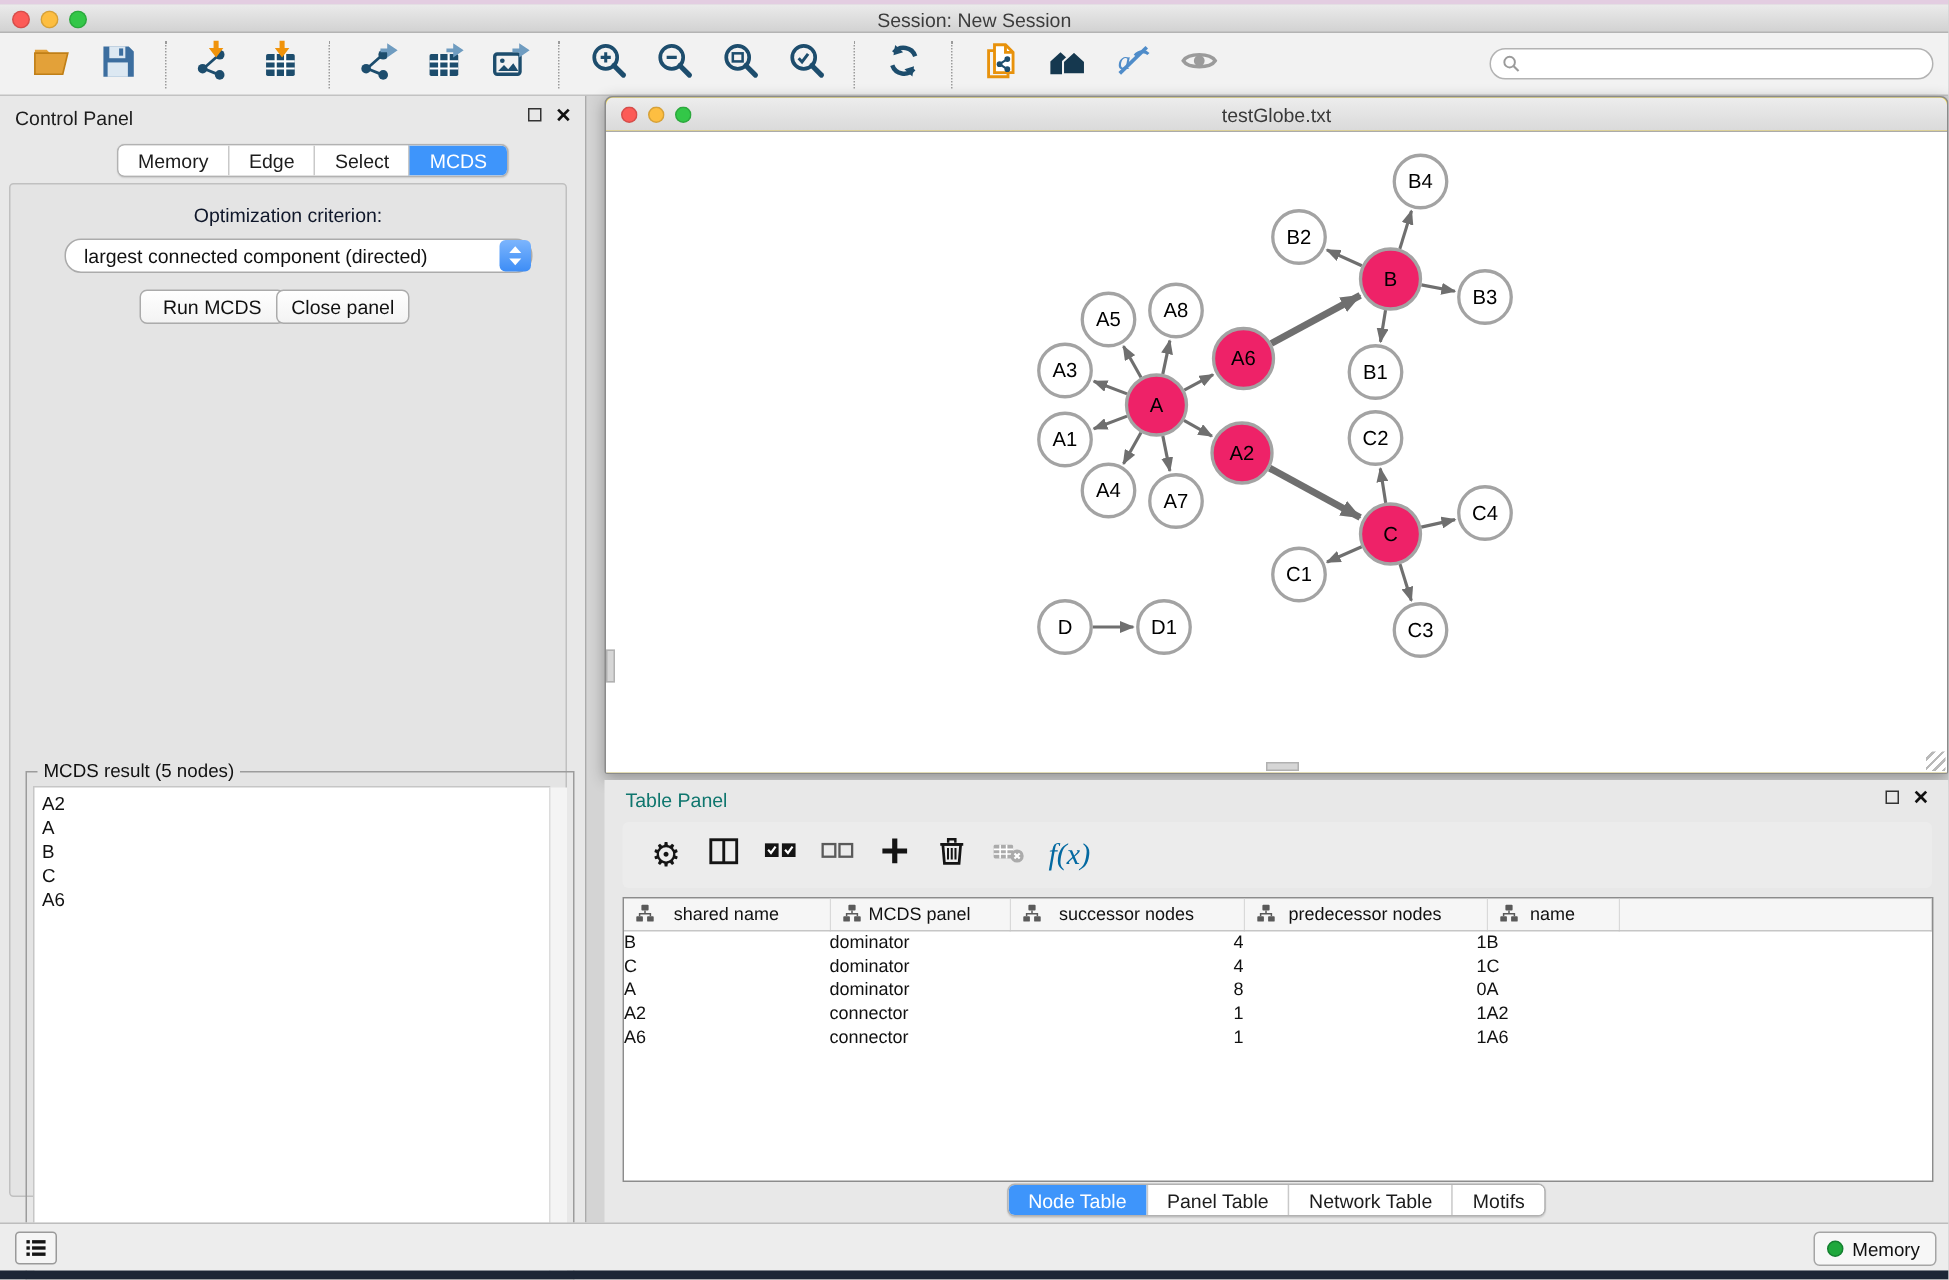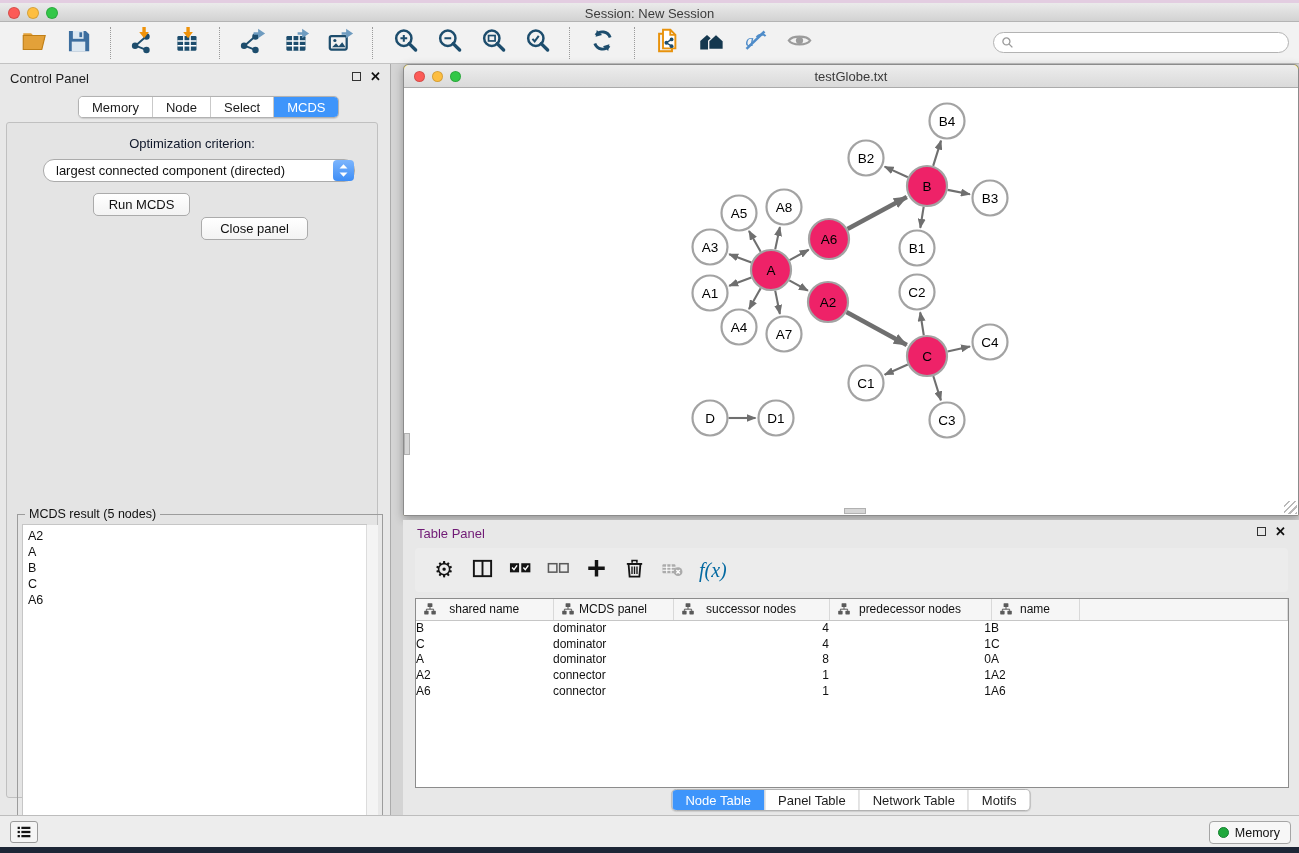--- a/index.html
+++ b/index.html
@@ -48,21 +48,21 @@
   .crit-label { position:absolute; left:0; top:13px; width:100%; text-align:center; font-size:13px; color:#0f172a; }
   .dropdown { position:absolute; left:36px; top:36px; width:312px; height:23px; background:#fff;
     border:1px solid #ababab; border-radius:11px; display:flex; align-items:center; }
   .dropdown-value { flex:1; font-size:13px; color:#111; padding-left:12px; white-space:nowrap; overflow:hidden; }
   .dropdown-stepper { width:21px; height:21px; margin-right:0px; border-radius:4px;
     background:linear-gradient(#7cb5fd,#3d8df6); display:flex; align-items:center; justify-content:center; }
   .mac-btn { position:absolute; height:23px; background:linear-gradient(#ffffff,#f3f3f3);
     border:1px solid #ababab; border-radius:5px; font-size:13px; color:#111;
     display:flex; align-items:center; justify-content:center; }
   .btn-run { left:86px; top:70px; width:97px; }
-  .btn-close { left:194px; top:70px; width:107px;margin-top:24px; }
+  .btn-close { left:177px; top:70px; width:89px; }
 
   .result-frame { position:absolute; left:10px; top:391px; width:366px; height:340px;
     border:1px solid #9c9c9c; }
   .result-legend { position:absolute; left:7px; top:-8px; background:#e4e4e4; padding:0 4px;
     font-size:12.5px; color:#111; }
   .result-list { position:absolute; left:4px; top:9px; width:345px; height:325px; background:#fff;
     border:1px solid #c6c6c6; padding:3px 0 0 5px; overflow:hidden; }
   .result-item { font-size:12.5px; color:#111; line-height:16px; }
   .result-scroll { position:absolute; right:4px; top:10px; width:12px; height:323px; background:#f4f4f4;
     border-left:1px solid #dcdcdc; }
@@ -79,21 +79,21 @@
   .net-canvas { position:absolute; left:0; top:23px; width:894px; height:427px; background:#fff; overflow:hidden; }
   .net-canvas svg { position:absolute; left:0; top:0; }
   .scroll-nub-v { position:absolute; left:0px; top:345px; width:6px; height:22px; background:#d6d6d6; border:1px solid #b1b1b1; }
   .scroll-nub-h { position:absolute; left:440px; bottom:1px; width:22px; height:6px; background:#d6d6d6; border:1px solid #b1b1b1; }
   .resize-grip { position:absolute; right:1px; bottom:1px; width:13px; height:13px;
     background:repeating-linear-gradient(135deg, transparent 0 3px, #b9b9b9 3px 4.5px); }
 
   
   .table-panel { position:absolute; left:403px; top:520px; width:896px; height:295px; background:#e8e8e8; }
   .tp-header { position:relative; height:26px; }
-  .tp-title { position:absolute; left:14px; top:6px; font-size:13px; color:#701a75;text-align:right; }
+  .tp-title { position:absolute; left:14px; top:6px; font-size:13px; color:#0f766e;text-align:right; }
   .tp-icons { position:absolute; right:13px; top:6px; display:flex; gap:9px; align-items:center; }
   .table-toolbar { position:absolute; left:12px; top:28px; width:873px; height:44px; background:#ececec;
     border-radius:4px; display:flex; align-items:center; padding-left:14px; }
   .tt-btn { width:30px; height:30px; display:flex; align-items:center; justify-content:center; margin-right:8px; }
   .tt-btn svg { width:23px; height:23px; }
   .tt-btn .glyph { font-size:22px; color:#141414; line-height:22px; }
   .tt-fx { font-family:"Liberation Serif", serif; font-style:italic; font-size:20px; color:#0369a1; margin-left:4px; }
 
   .data-table-box { position:absolute; left:12px; top:78px; width:874px; height:190px; background:#fff;
     border:1px solid #8c8c8c; overflow:hidden; }
@@ -285,21 +285,21 @@
 <div class="control-panel">
   <div class="panel-header">
     <span class="panel-title">Control Panel</span>
     <span class="panel-icons">
       <span class="float-box"></span>
       <span class="close-x">✕</span>
     </span>
   </div>
   <div class="seg cp-tabs" id="cp-tabs">
       <div class="seg-tab">Memory</div>
-      <div class="seg-tab">Node</div>
+      <div class="seg-tab">Edge</div>
       <div class="seg-tab">Select</div>
       <div class="seg-tab selected">MCDS</div>
     </div>
 
   <div class="tab-content">
     <div class="crit-label">Optimization criterion:</div>
     <div class="dropdown">
       <span class="dropdown-value">largest connected component (directed)</span>
       <span class="dropdown-stepper">
         <svg width="15" height="17" viewBox="0 0 15 17">

